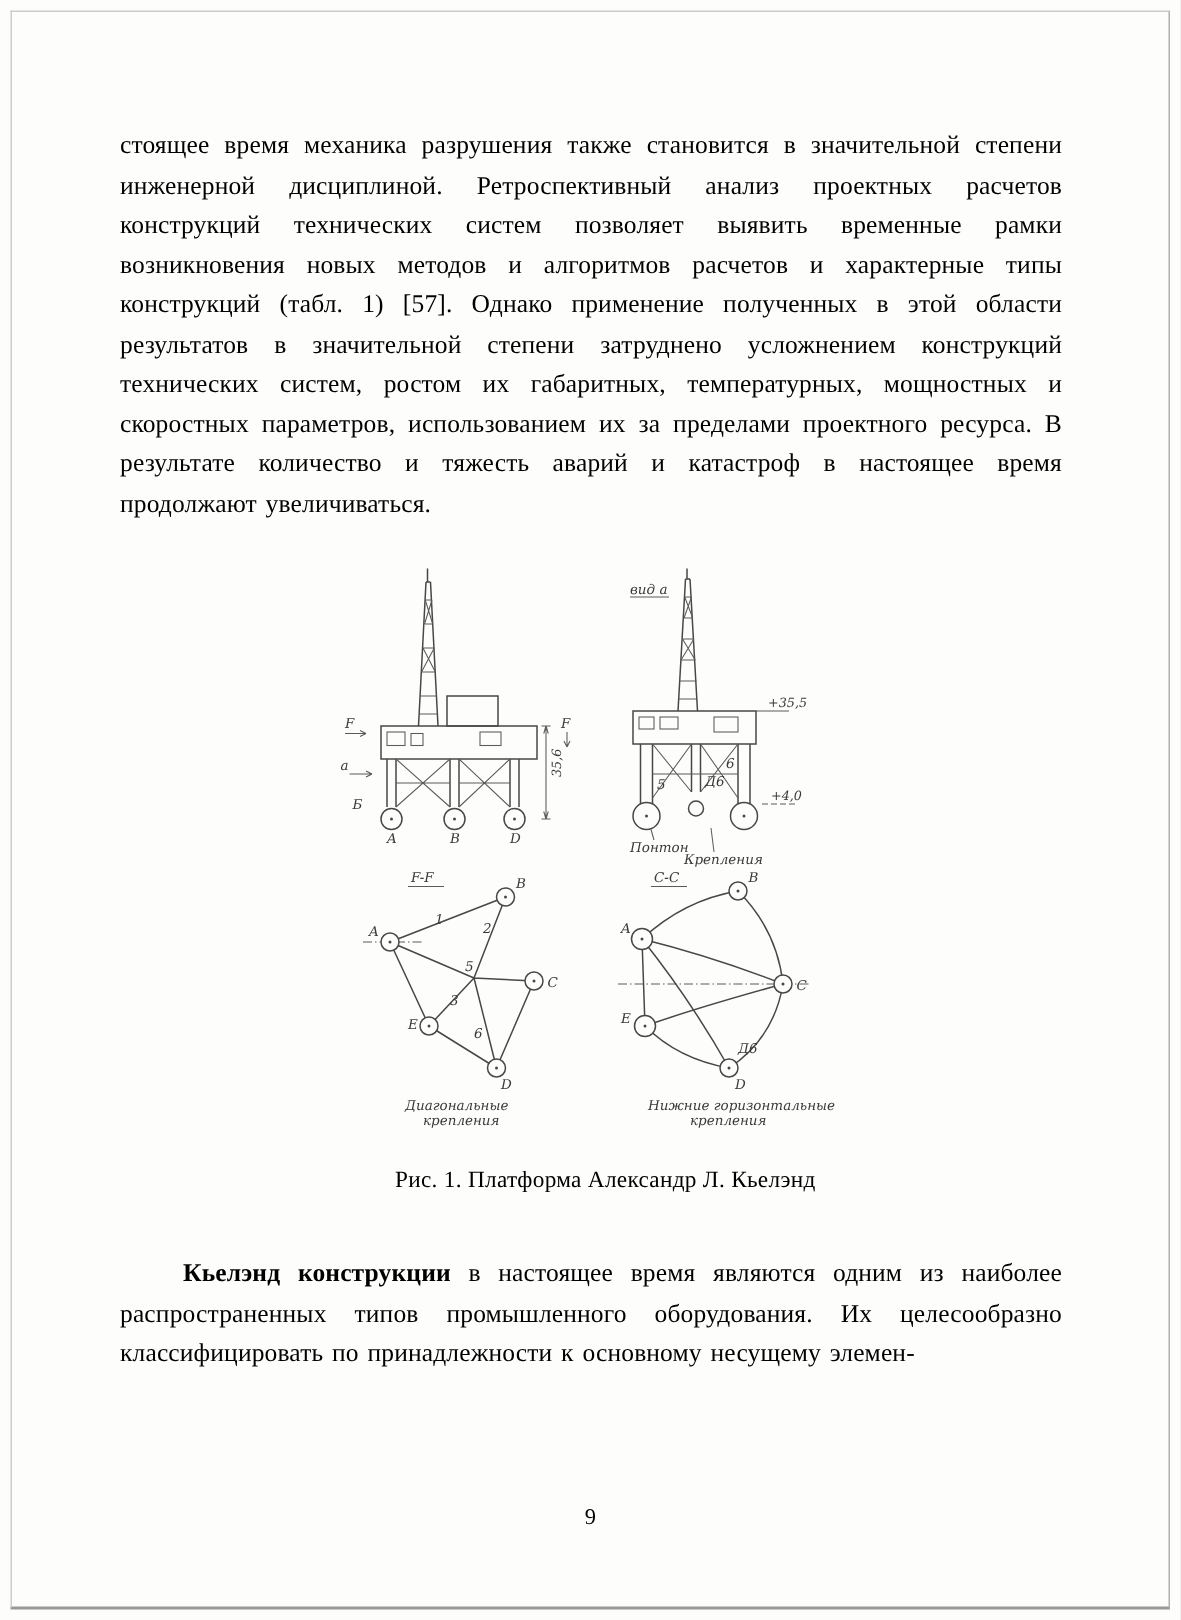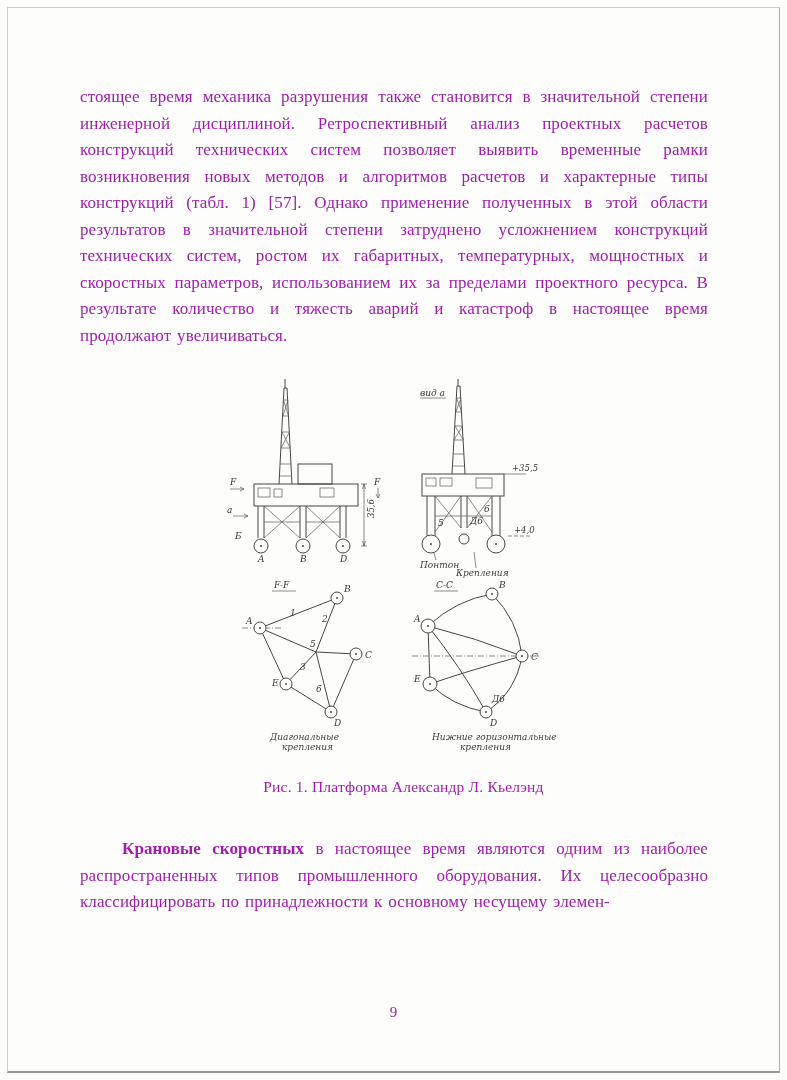--- a/index.html
+++ b/index.html
@@ -5,21 +5,21 @@
   * { margin: 0; padding: 0; box-sizing: border-box; }
   html, body { background: #e8e8e8; }
   .page {
     position: relative;
     width: 787px;
     height: 1080px;
     background: #fdfdfb;
     margin: 0 auto;
     overflow: hidden;
     font-family: "Liberation Serif", serif;
-    color: #a21caf;
+    color: #000000;
   }
   .scan-border {
     position: absolute;
     inset: 7px;
     border: 1px solid #cccccc;
     border-right-color: #b0b0b0;
     border-bottom: 2px solid #999999;
     pointer-events: none;
   }
   .body-text {
@@ -217,17 +217,17 @@
 
         <text x="208" y="364">Нижние горизонтальные</text>
         <text x="236" y="374">крепления</text>
       </g>
     </svg>
   </div>
 
   <div class="figure-caption">Рис. 1. Платформа Александр Л. Кьелэнд</div>
 
   <div class="body-text block-2">
-    <p class="indent"><span class="lead-bold">Крановые скоростных</span><span> в настоящее время являются одним из наиболее распространенных типов промышленного оборудования. Их целесообразно классифицировать по принадлежности к основному несущему элемен-</span></p>
+    <p class="indent"><span class="lead-bold">Кьелэнд конструкции</span><span> в настоящее время являются одним из наиболее распространенных типов промышленного оборудования. Их целесообразно классифицировать по принадлежности к основному несущему элемен-</span></p>
   </div>
 
   <div class="page-number">9</div>
 </div>
 
 </body></html>

